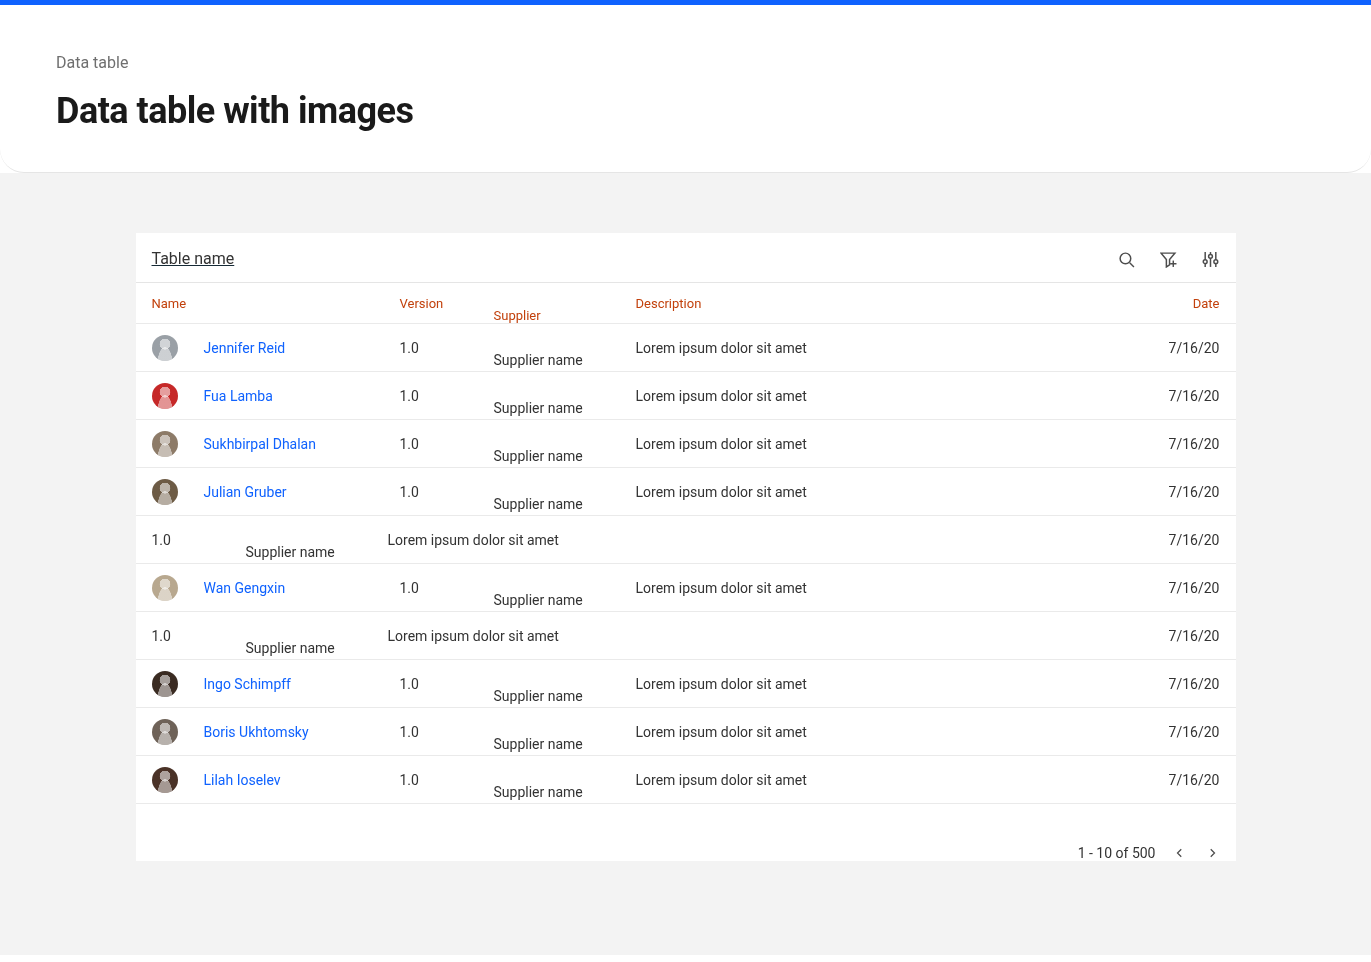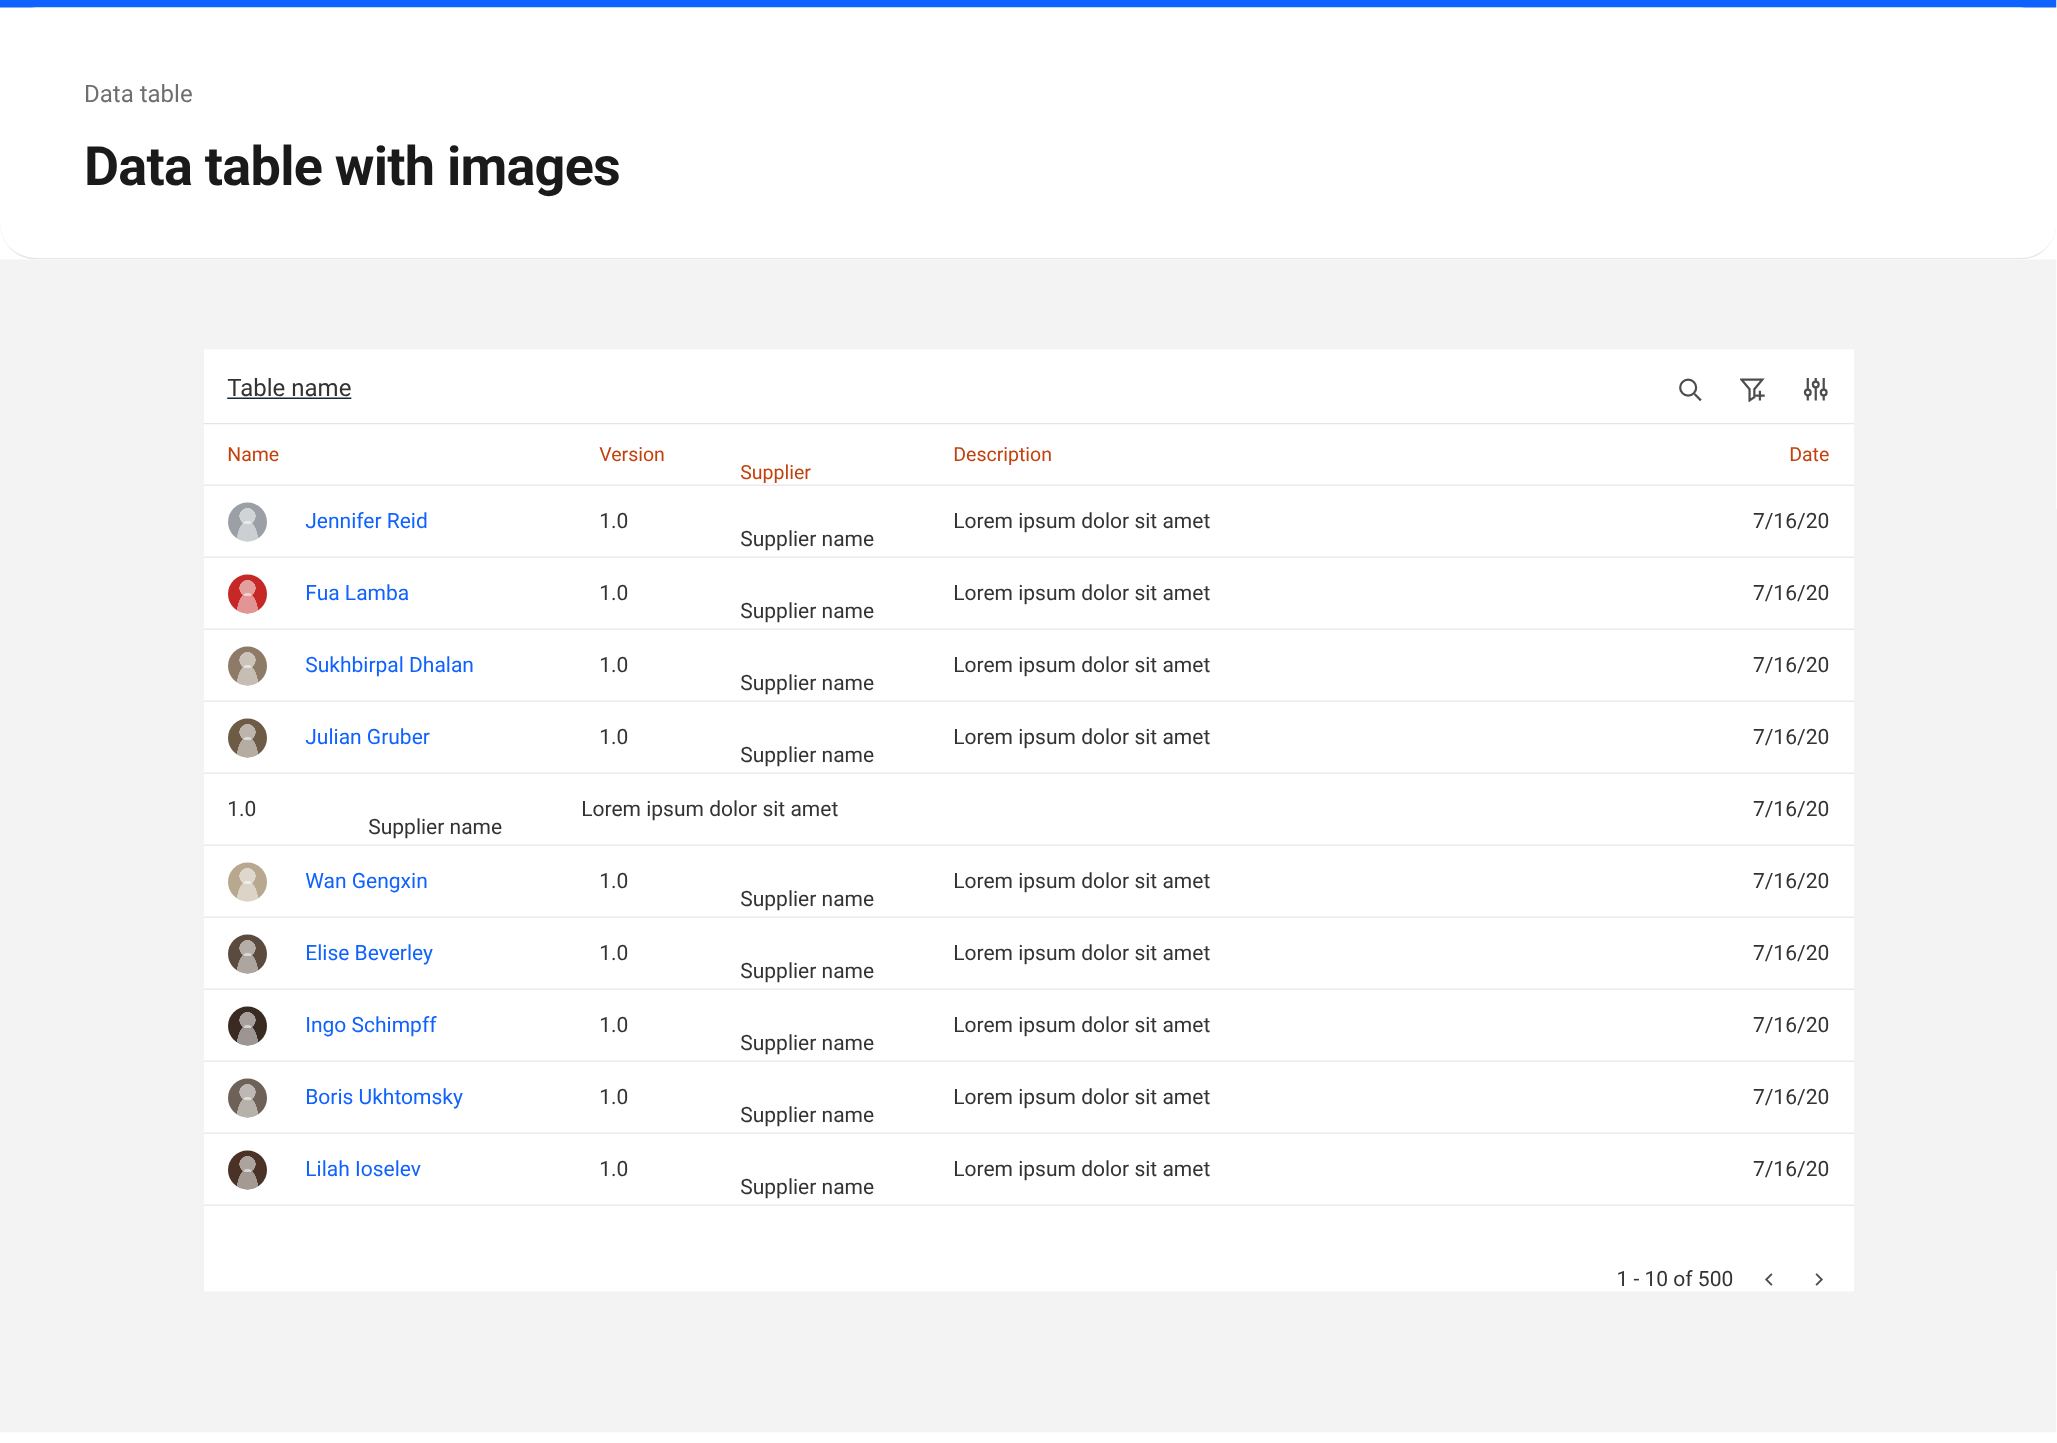--- a/index.html
+++ b/index.html
@@ -235,24 +235,20 @@
           <div class="col-name">
             <div class="avatar" style="background:#b8a88f"></div>
             <a class="name-link">Wan Gengxin</a>
           </div>
           <div class="col-version">1.0</div>
           <div class="col-supplier">Supplier name</div>
           <div class="col-desc">Lorem ipsum dolor sit amet</div>
           <div class="col-date">7/16/20</div>
         </div>
         <div class="row">
-          <div class="col-name">
-            <div class="avatar" style="background:#5b4a3e"></div>
-            <a class="name-link">Elise Beverley</a>
-          </div>
           <div class="col-version">1.0</div>
           <div class="col-supplier">Supplier name</div>
           <div class="col-desc">Lorem ipsum dolor sit amet</div>
           <div class="col-date">7/16/20</div>
         </div>
         <div class="row">
           <div class="col-name">
             <div class="avatar" style="background:#3a2b22"></div>
             <a class="name-link">Ingo Schimpff</a>
           </div>

